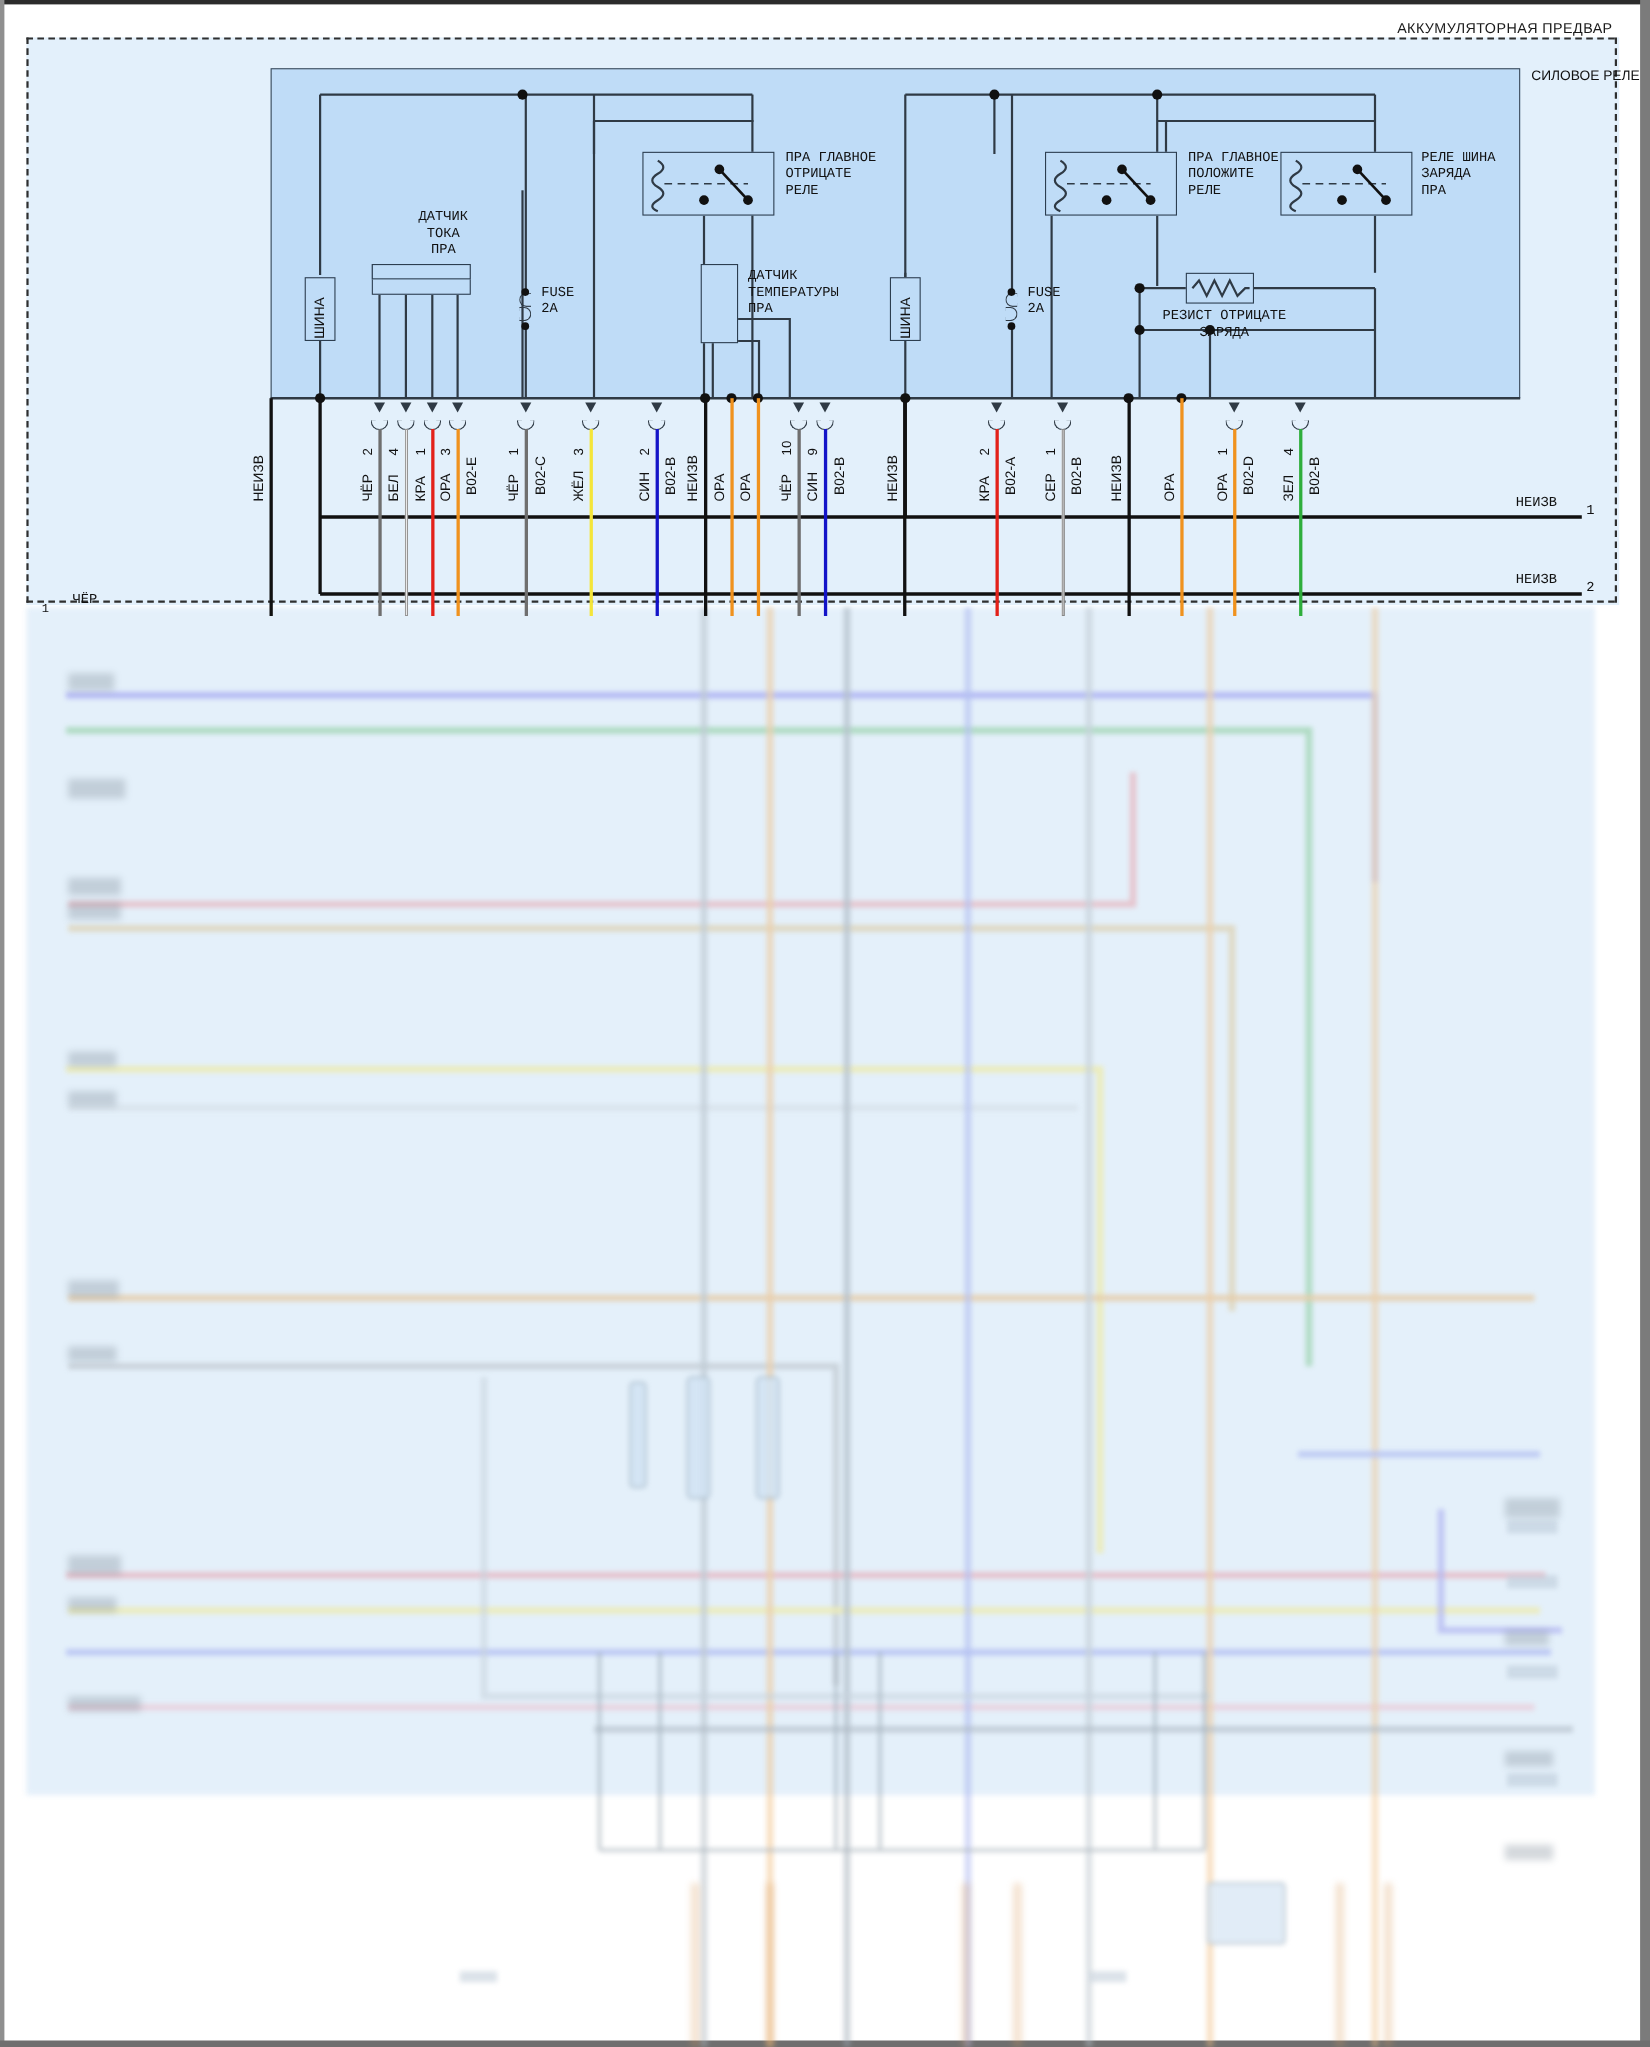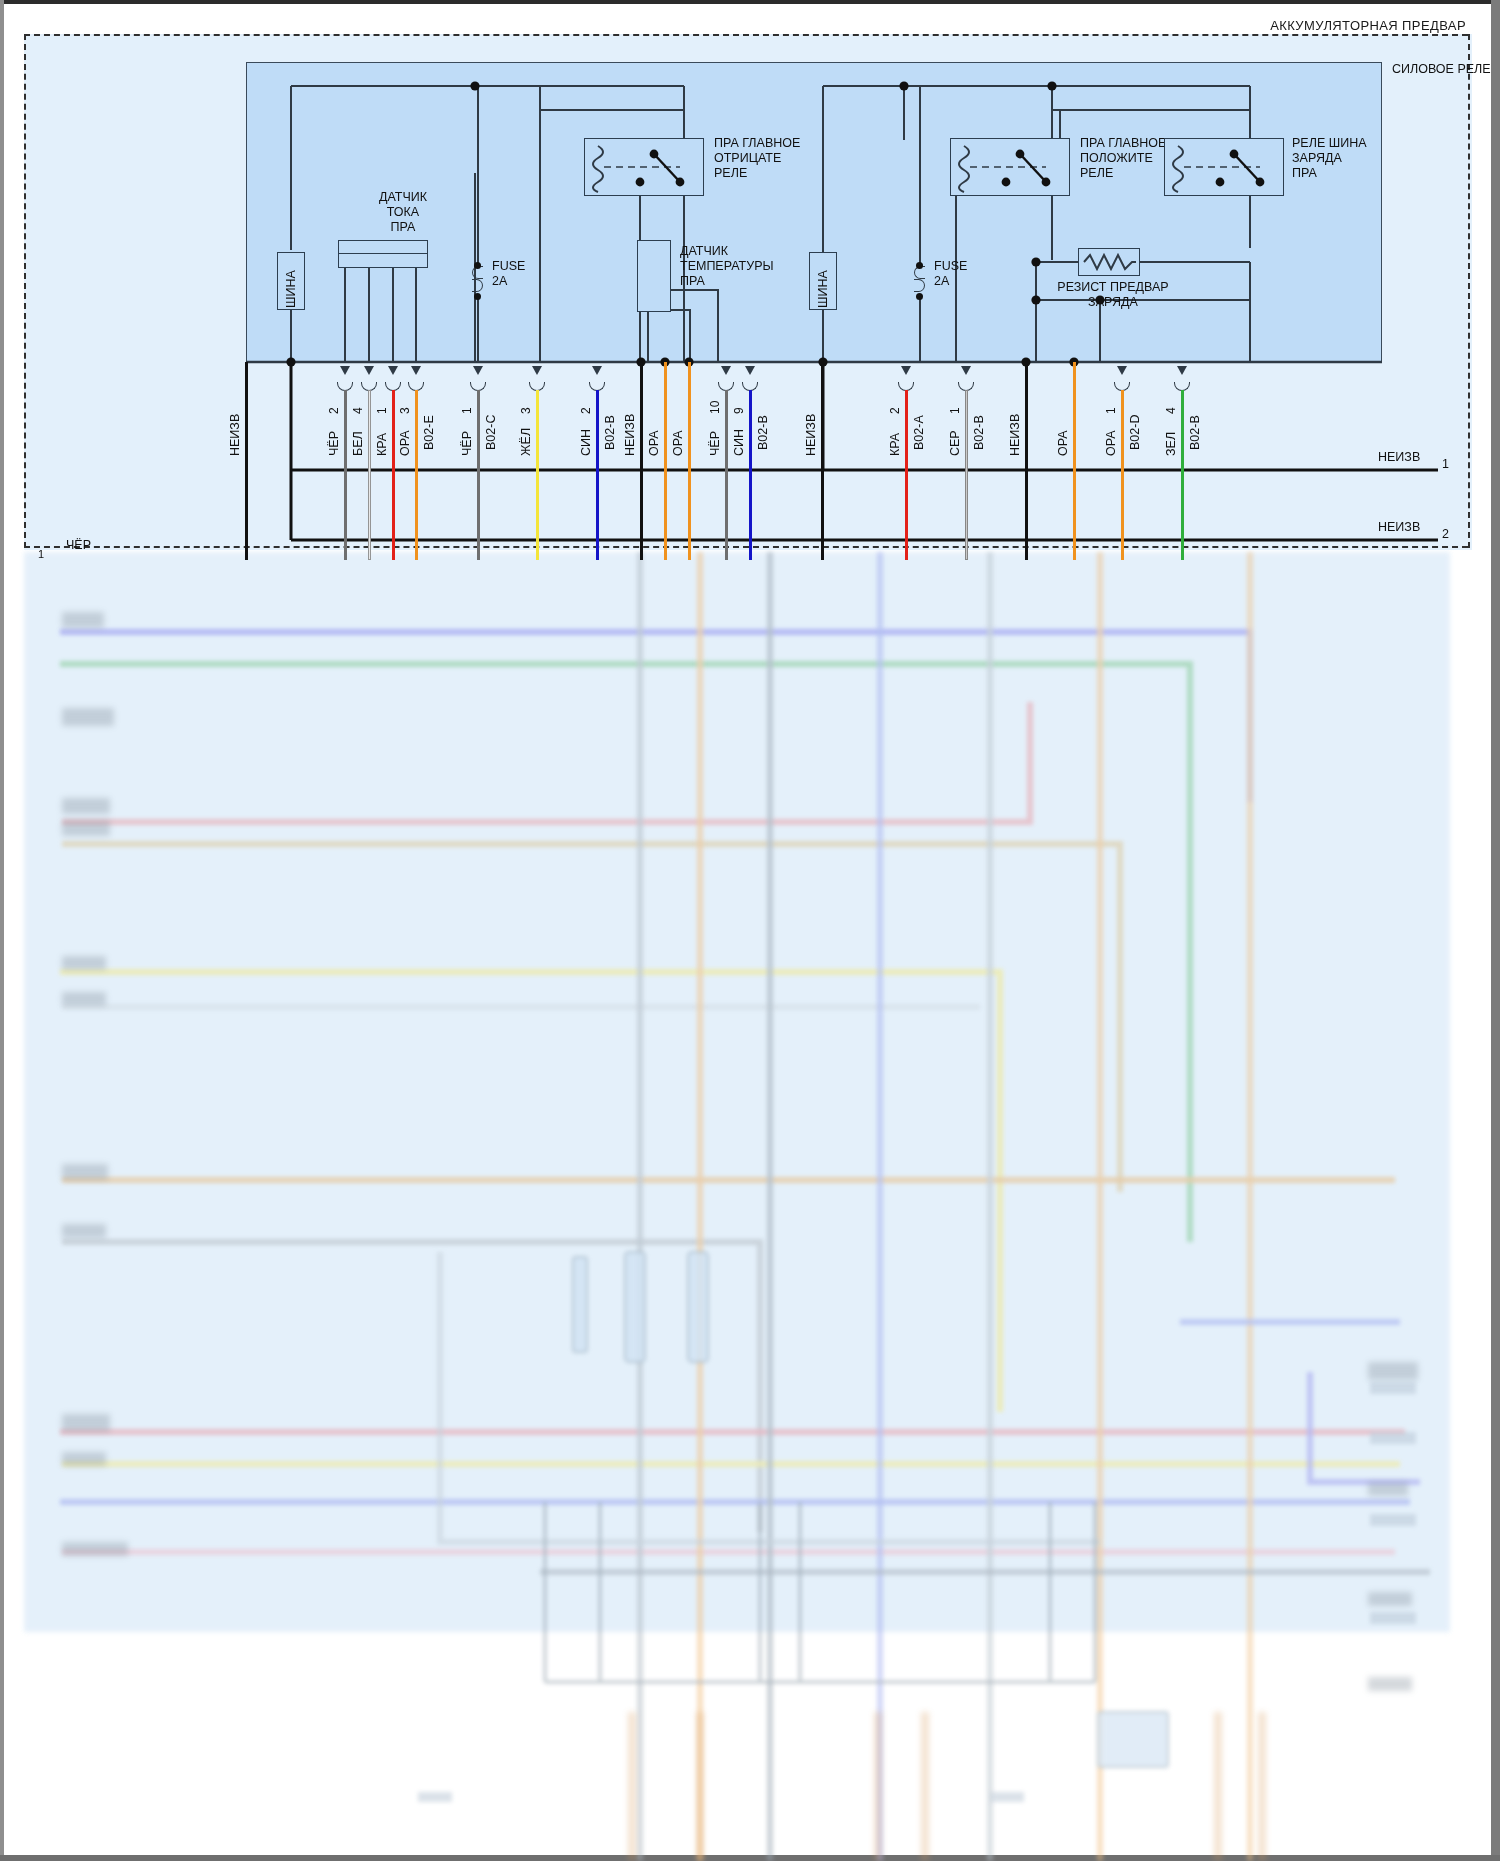--- a/index.html
+++ b/index.html
@@ -35,21 +35,21 @@
                 background:#dcebf9;filter:blur(2.6px);opacity:.75;}
   .blur-layer{position:absolute;left:0;top:552px;width:1500px;height:1309px;
               filter:blur(2.2px);opacity:.62;pointer-events:none;}
   .blur-layer2{position:absolute;left:0;top:552px;width:1500px;height:1309px;
               filter:blur(3.4px);opacity:.40;pointer-events:none;}
 
   
   .w{position:absolute;background:#2f3a45;}          
   .box{position:absolute;border:1.5px solid #2c3e50;box-sizing:border-box;background:#bfdcf7;}
   .dot-sm{position:absolute;width:7px;height:7px;border-radius:50%;background:#111;}
-  .lbl{position:absolute;font-size:12.5px;color:#111;line-height:15px;white-space:pre;}
+  .lbl{position:absolute;font-size:12.5px;color:#111;line-height:15px;white-space:pre;font-family:Liberation Mono, monospace;}
   .vlbl{position:absolute;font-size:12.5px;color:#111;white-space:nowrap;
         transform-origin:0 0;transform:rotate(-90deg);}
   .num{position:absolute;font-size:12px;color:#111;white-space:nowrap;
        transform-origin:0 0;transform:rotate(-90deg);}
 
   
   .arr{position:absolute;width:0;height:0;border-left:5px solid transparent;
        border-right:5px solid transparent;border-top:9px solid #2f3a45;}
   
   .cup{position:absolute;width:16px;height:9px;border:1.6px solid #2f3a45;border-top:none;
@@ -304,21 +304,21 @@
   <div class="fuse" style="left:914px;top:266px;"></div>
   <div class="dot-sm" style="left:916px;top:262px;"></div>
   <div class="dot-sm" style="left:916px;top:293px;"></div>
   <div class="lbl" style="left:934px;top:259px;">FUSE
 2A</div>
 
   <div class="box" style="left:1078px;top:248px;width:62px;height:28px;"></div>
   <svg style="position:absolute;left:1082px;top:252px;" width="56" height="20">
     <polyline points="2,10 8,3 15,17 22,3 29,17 36,3 43,17 50,10 54,10" fill="none" stroke="#2f3a45" stroke-width="2"></polyline>
   </svg>
-  <div class="lbl" style="left:1043px;top:280px;width:140px;text-align:center;">РЕЗИСТ ПРЕДВАР
+  <div class="lbl" style="left:1043px;top:280px;width:140px;text-align:center;">РЕЗИСТ ОТРИЦАТЕ
 ЗАРЯДА</div>
 
   <div class="lbl" style="left:1378px;top:450px;">НЕИЗВ</div>
   <div class="lbl" style="left:1442px;top:457px;">1</div>
   <div class="lbl" style="left:1378px;top:520px;">НЕИЗВ</div>
   <div class="lbl" style="left:1442px;top:527px;">2</div>
 
   <div class="lbl" style="left:38px;top:547px;font-size:11px;">1</div>
   <div class="lbl" style="left:66px;top:538px;">ЧЁР</div>
 

